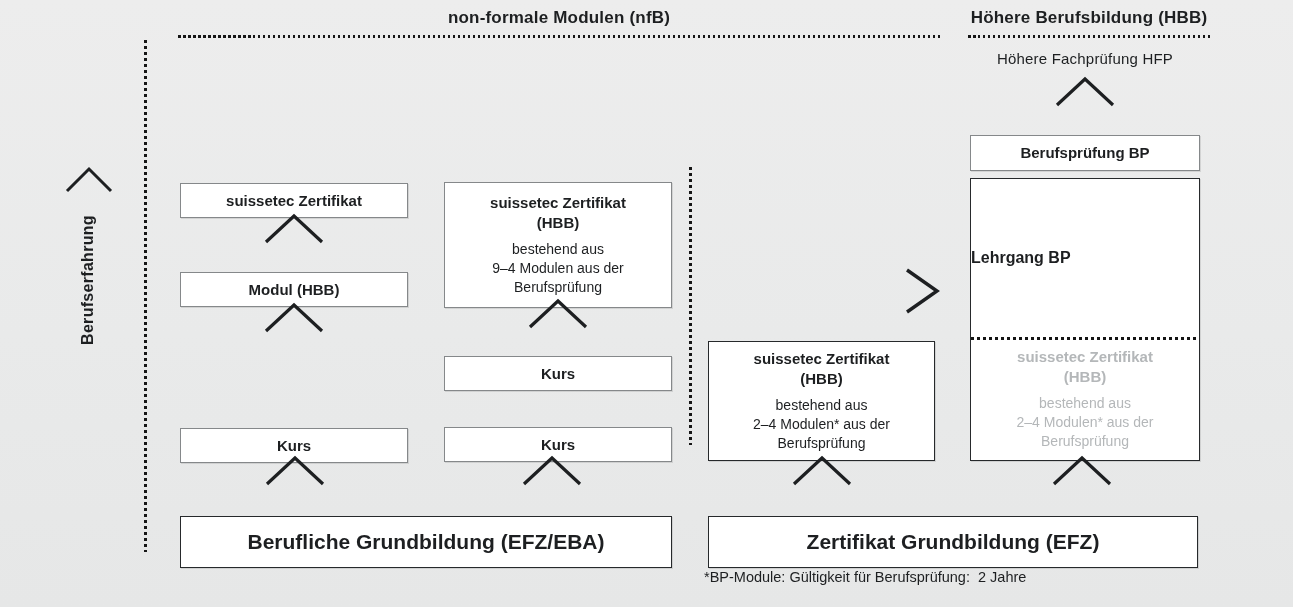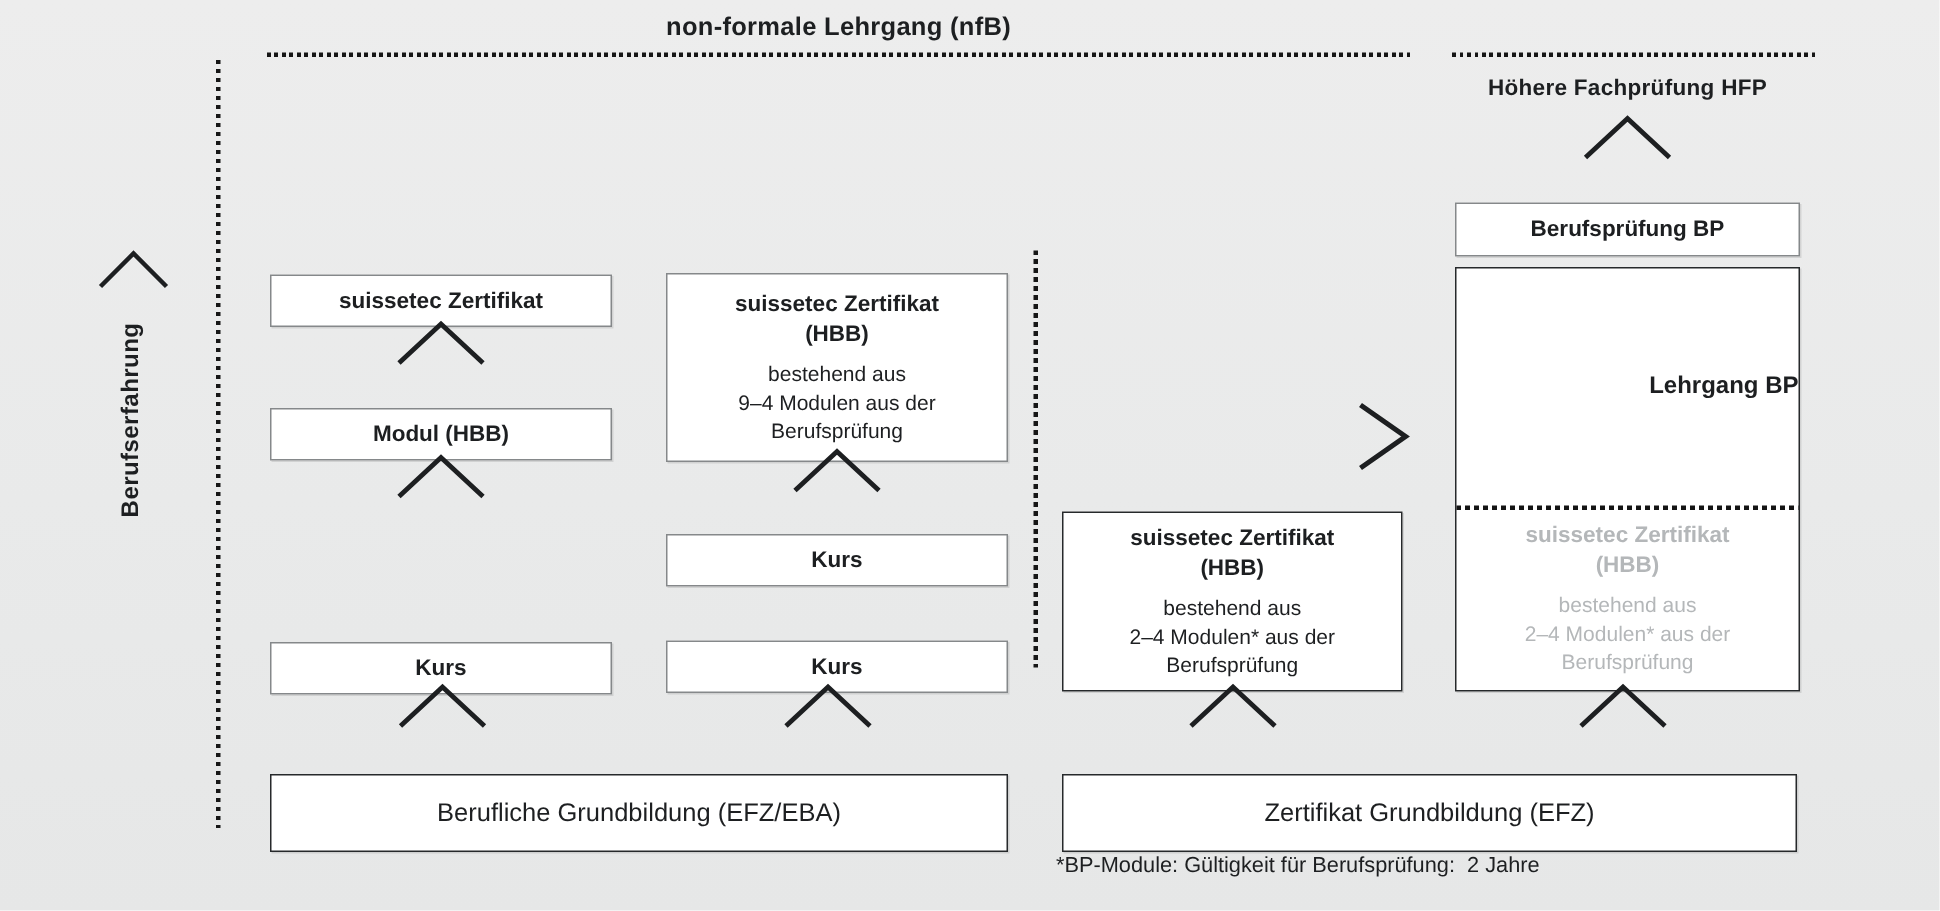--- a/index.html
+++ b/index.html
@@ -28,47 +28,48 @@
     border:1px solid #85888a;box-sizing:border-box;
     display:flex;flex-direction:column;align-items:center;justify-content:center;
     text-align:center;
     box-shadow:1px 1px 0 rgba(0,0,0,.10);
     margin-top:16px;
   }
   .box.dark{border-color:#26292b;}
   .ttl{font-weight:700;font-size:15px;line-height:20px;}
   .bdy{font-weight:400;font-size:14px;line-height:19px;text-align:center;}
   .gap{height:7px;}
-  .wide-label{font-weight:400;font-size:17px;}
+  .wide-label{font-weight:700;font-size:21px;}
   .muted .ttl,.muted .bdy{color:#b4b7b9;}
   .chev{position:absolute;}
   .chev svg{display:block;}
   .vlabel{
     position:absolute;left:88px;top:280px;
     transform:translate(-50%,-50%) rotate(-90deg);
     transform-origin:center;
     white-space:nowrap;font-weight:700;font-size:16px;letter-spacing:.3px;
   }
-  .hfp{font-weight:700;font-size:15px;text-align:center;letter-spacing:.2px;}
-  .tall-upper{width:100%;height:158px;display:flex;align-items:center;justify-content:flex-end;}
+  .hfp{font-weight:400;font-size:15px;text-align:center;letter-spacing:.2px;}
+  .tall-upper{width:100%;height:158px;display:flex;align-items:center;justify-content:flex-start;}
   .tall-divider{
     width:100%;height:3px;flex:none;
     background:repeating-linear-gradient(90deg,#141414 0 3px,transparent 3px 6px);
   }
   .tall-lower{width:100%;padding-top:7px;display:flex;flex-direction:column;align-items:center;}
   .footnote{font-size:14.5px;white-space:pre;color:#1d1f21;}
 </style>
 </head>
 <body>
 
 <div class="stage">
 
-  <div class="abs hdr" style="left:178px;top:8px;width:762px;">non-formale Lehrgang (nfB)</div>
+  <div class="abs hdr" style="left:178px;top:8px;width:762px;">non-formale Modulen (nfB)</div>
   <div class="abs dot-h" style="left:178px;top:35px;width:762px;"></div>
 
+  <div class="abs hdr" style="left:964px;top:8px;width:250px;">Höhere Berufsbildung (HBB)</div>
   <div class="abs dot-h" style="left:968px;top:35px;width:242px;"></div>
 
   <div class="abs dot-v" style="left:144px;top:40px;height:512px;"></div>
   <div class="chev" style="left:64px;top:166px;">
     <svg width="50" height="28" viewBox="0 0 50 28">
         <polyline points="3,25 25,3 47,25" fill="none" stroke="#1d1f21" stroke-width="3"></polyline>
       </svg>
   </div>
   <div class="vlabel">Berufserfahrung</div>
 

